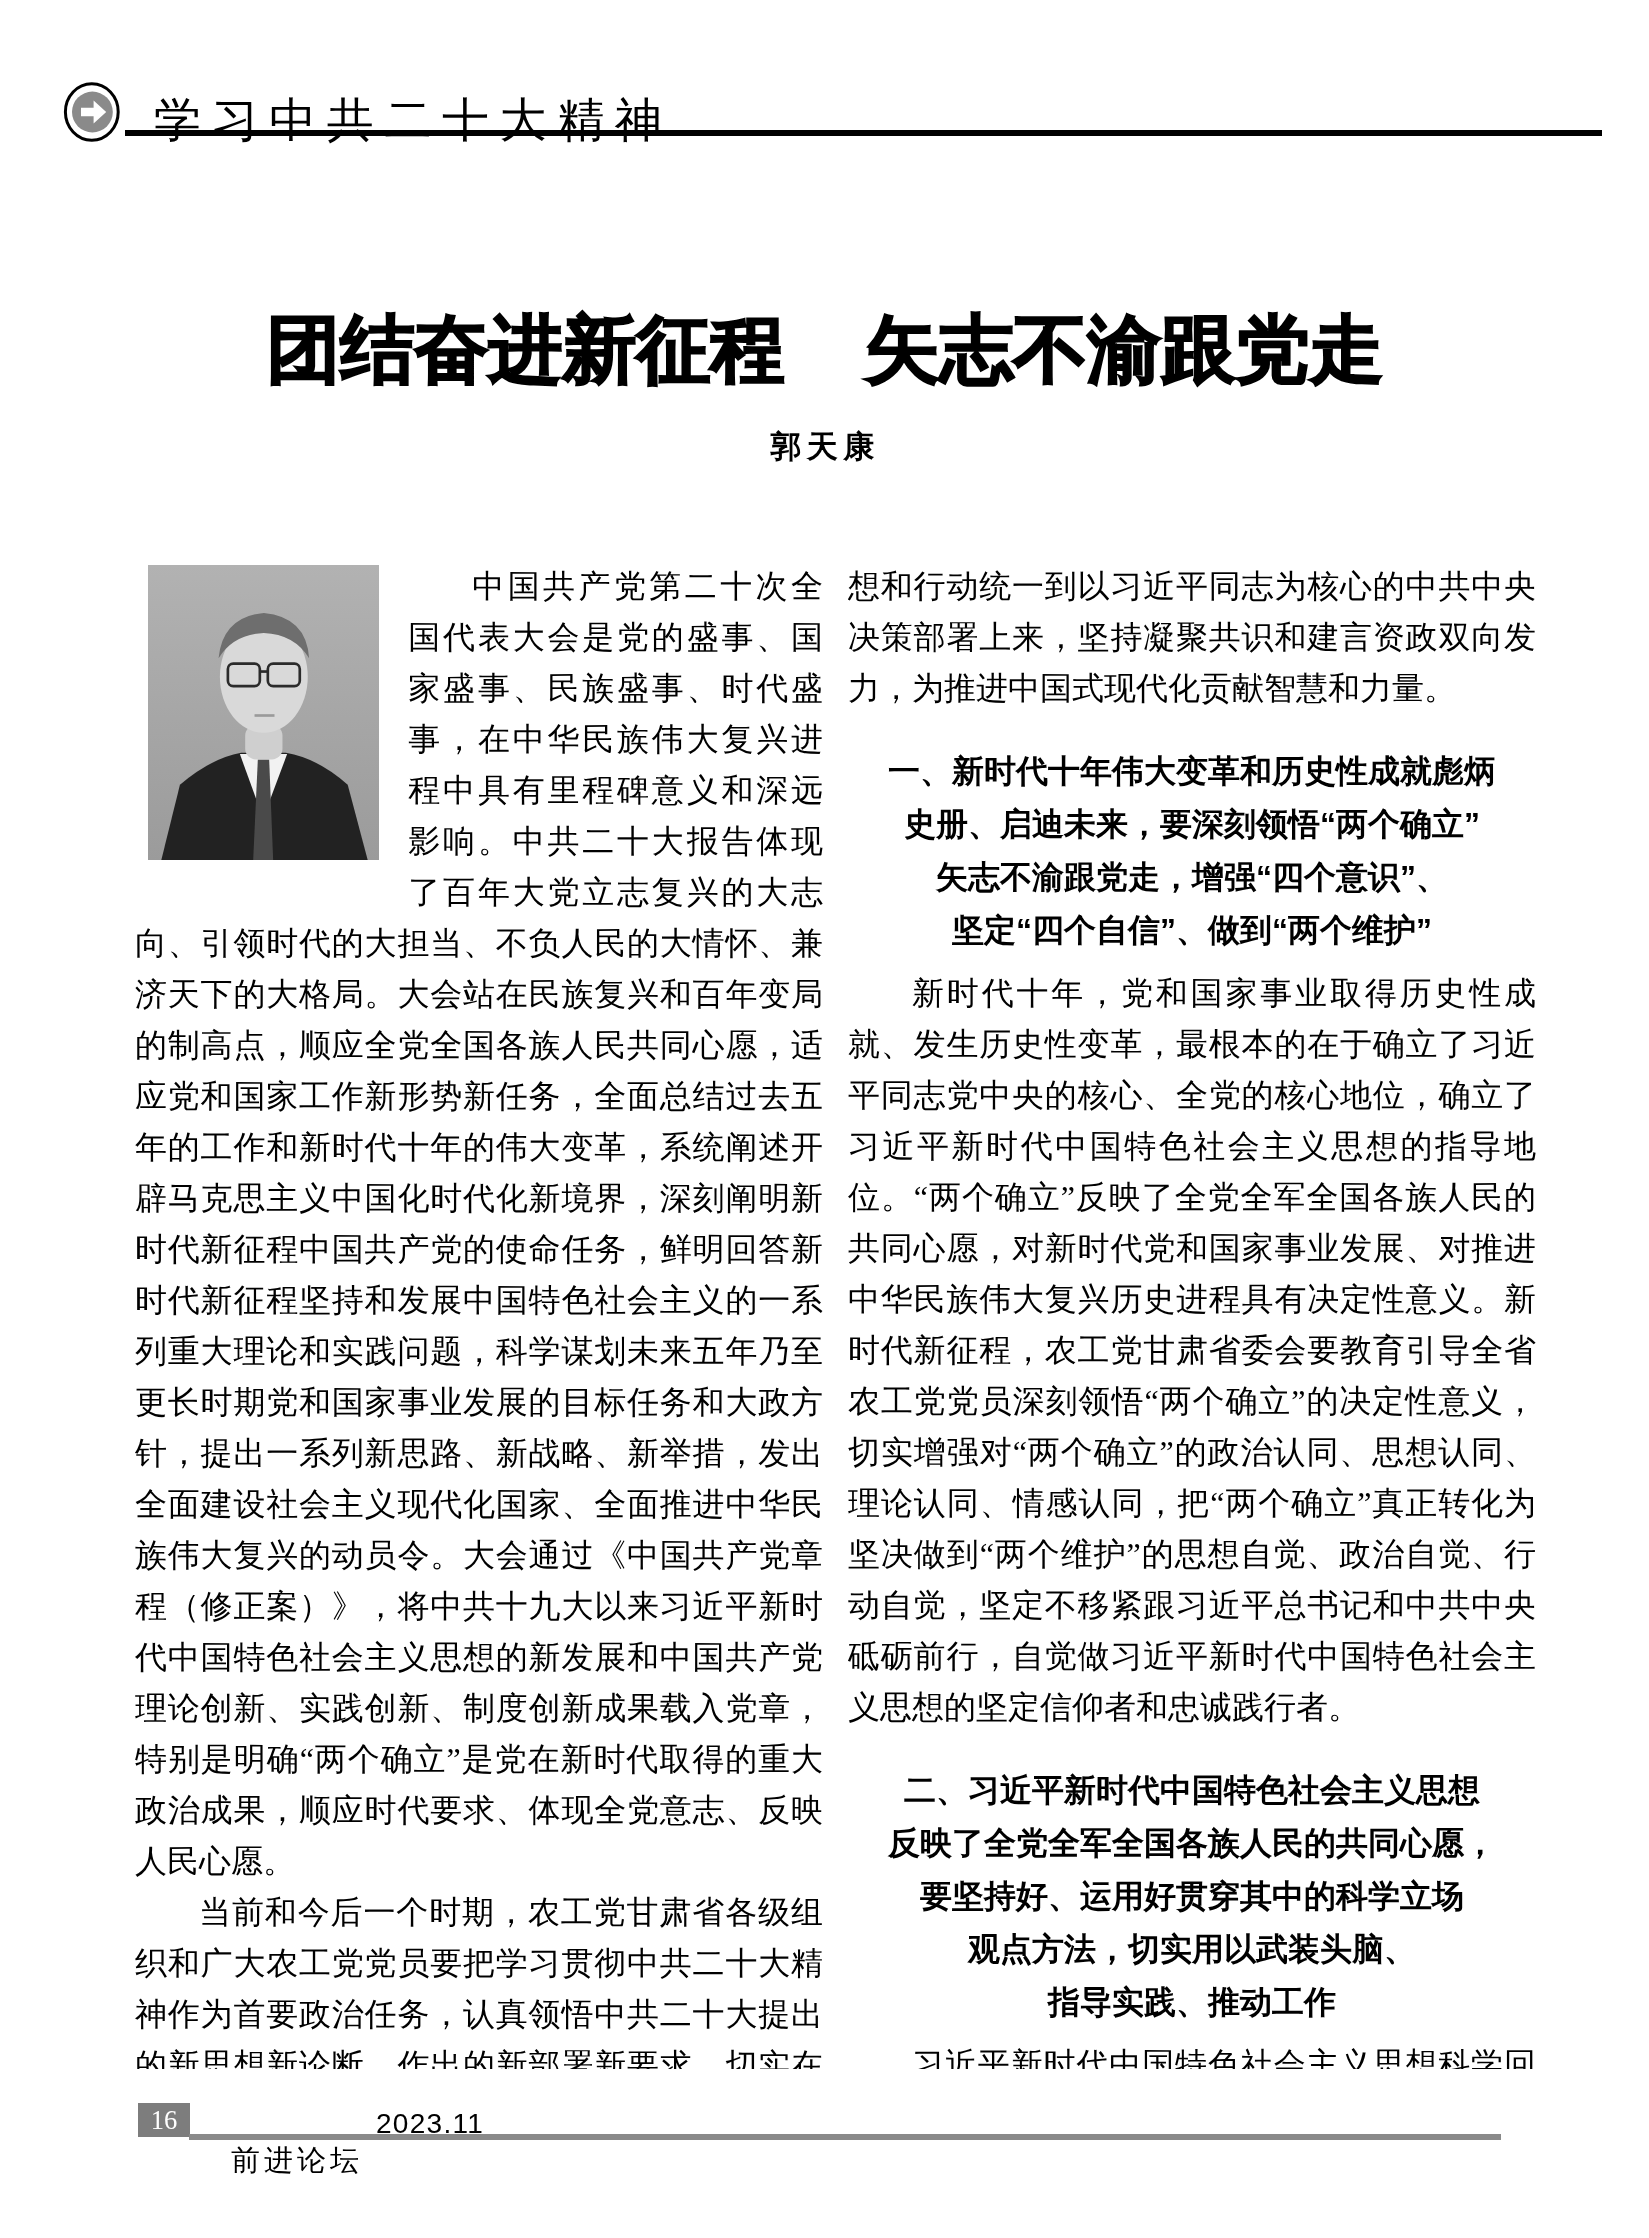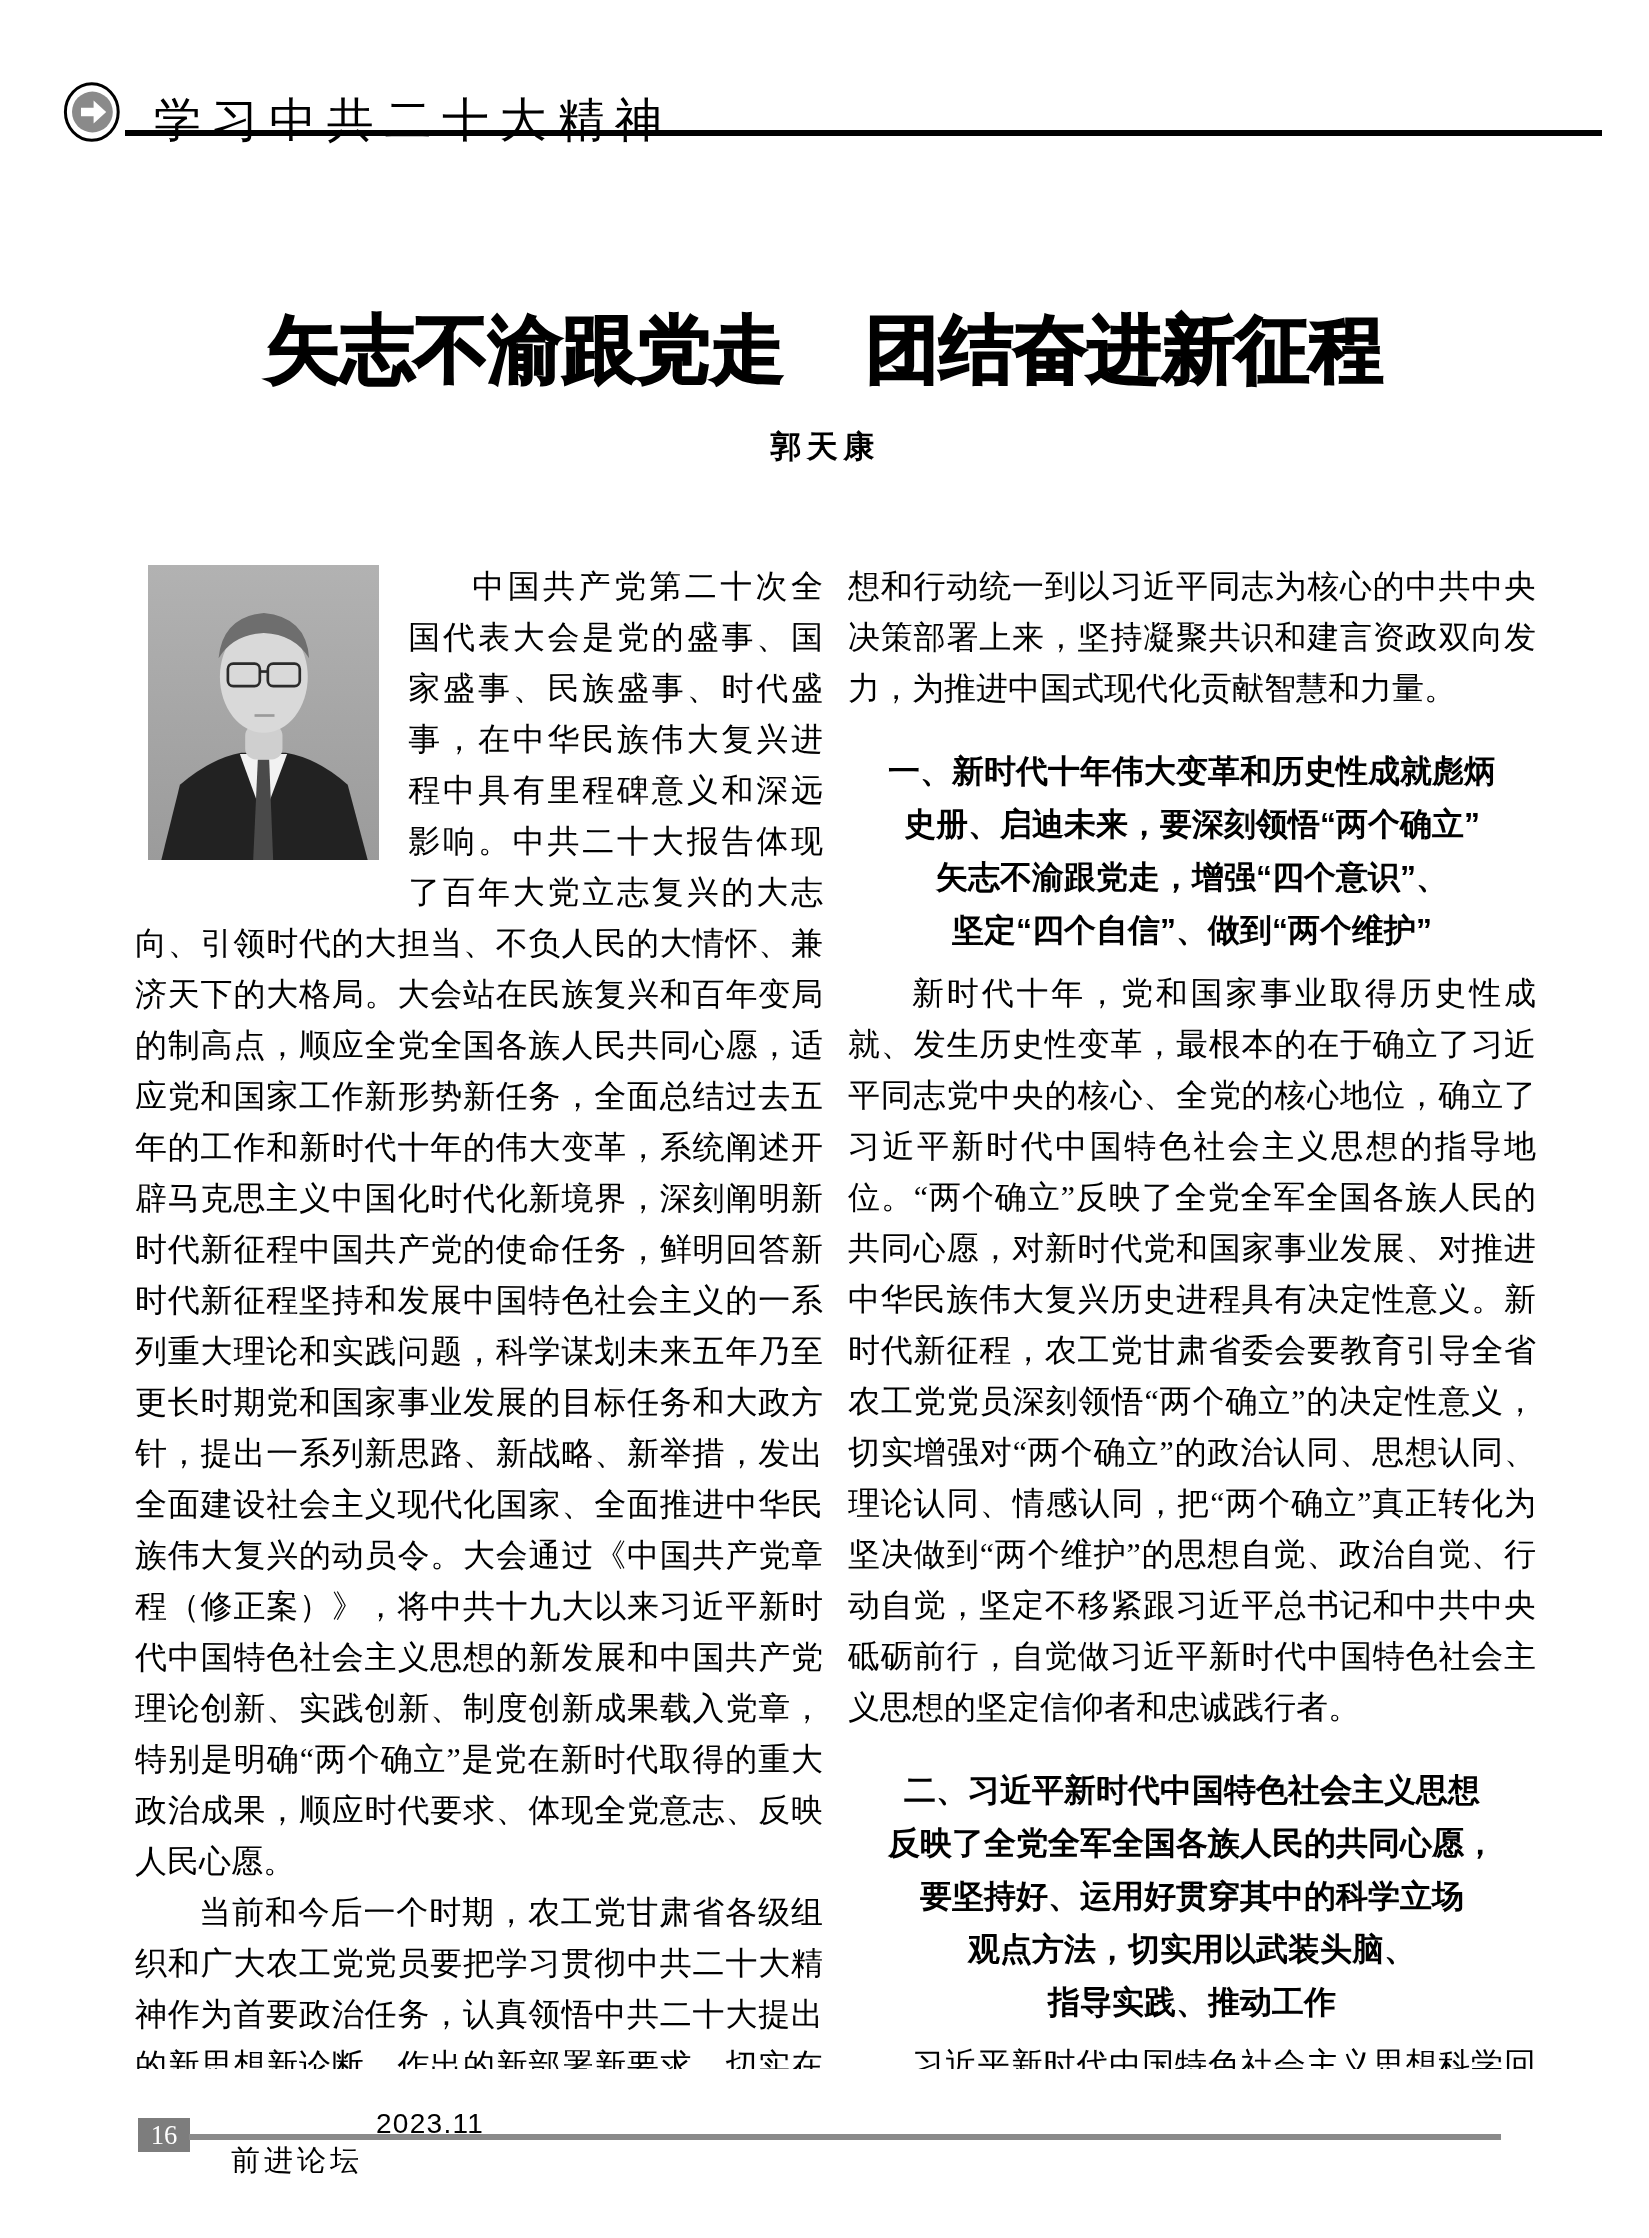--- a/index.html
+++ b/index.html
@@ -28,21 +28,21 @@
   .indent{text-indent:2em;}
   .photo{float:left;width:231px;height:295px;margin:4px 29px 10.6px 13.3px;background:#a8a8a8;}
   .photo svg{display:block;width:100%;height:100%;}
 
   .sec{margin:31px 0 10.6px 0;font-family:"Liberation Sans","DejaVu Sans",sans-serif;
        font-size:32px;font-weight:700;line-height:53px;text-align:center;}
 
   
   .pagenum-box{position:absolute;left:138px;top:2103px;width:52px;height:34px;background:#7d7d7d;
                color:#fff;display:flex;align-items:center;justify-content:center;
-               font-family:"Liberation Serif",serif;font-size:26.6px;margin-top:15px;}
+               font-family:"Liberation Serif",serif;font-size:26.6px;}
   .journal{position:absolute;left:231px;top:2105px;font-size:29px;letter-spacing:4px;margin-top:36px;}
   .issue{position:absolute;left:376px;top:2108px;font-family:"Liberation Sans","DejaVu Sans",sans-serif;
          font-size:28px;letter-spacing:1.3px;}
   .frule{position:absolute;left:189px;top:2134px;width:1312px;height:6px;background:#8a8a8a;}
 </style>
 </head>
 <body>
 
 <div class="page">
 
@@ -50,22 +50,22 @@
     <svg viewBox="0 0 100 100">
       <ellipse cx="48" cy="50" rx="44" ry="47" fill="#ffffff" stroke="#000000" stroke-width="5"></ellipse>
       <circle cx="49" cy="50" r="34" fill="#8a8a8a"></circle>
       <polygon points="30,43 51,43 51,31 72,50 51,69 51,57 30,57" fill="#ffffff"></polygon>
     </svg>
   </span>
   <span class="hlabel">学习中共二十大精神</span>
   <div class="hrule"></div>
 
   <div class="title">
+    <span>团结奋进新征程</span>
     <span>矢志不渝跟党走</span>
-    <span>团结奋进新征程</span>
   </div>
   <div class="author">郭天康</div>
 
   <div class="col col-left">
     <div class="photo">
       <svg viewBox="0 0 347 443" preserveAspectRatio="none">
         <defs>
           <linearGradient id="bgg" x1="0" y1="0" x2="0" y2="1">
             <stop offset="0" stop-color="#b2b2b2"></stop>
               <stop offset="1" stop-color="#9b9b9b"></stop>

